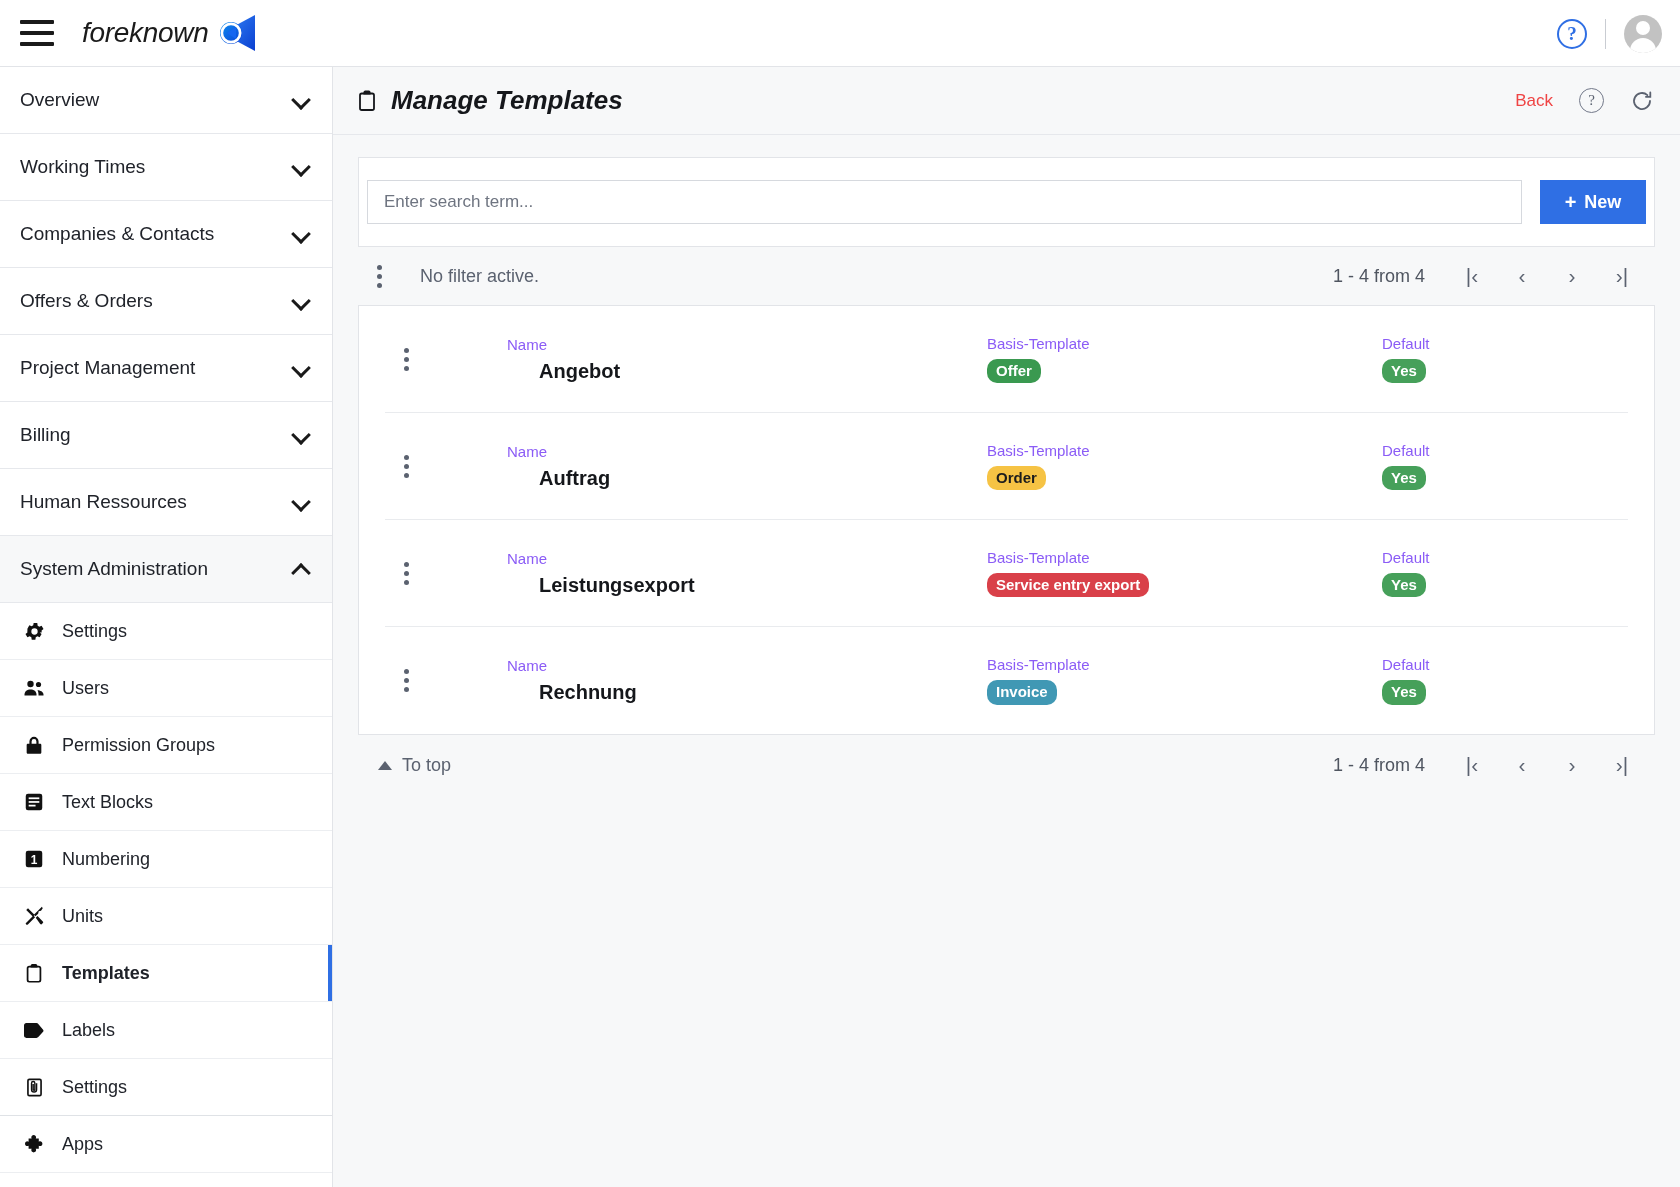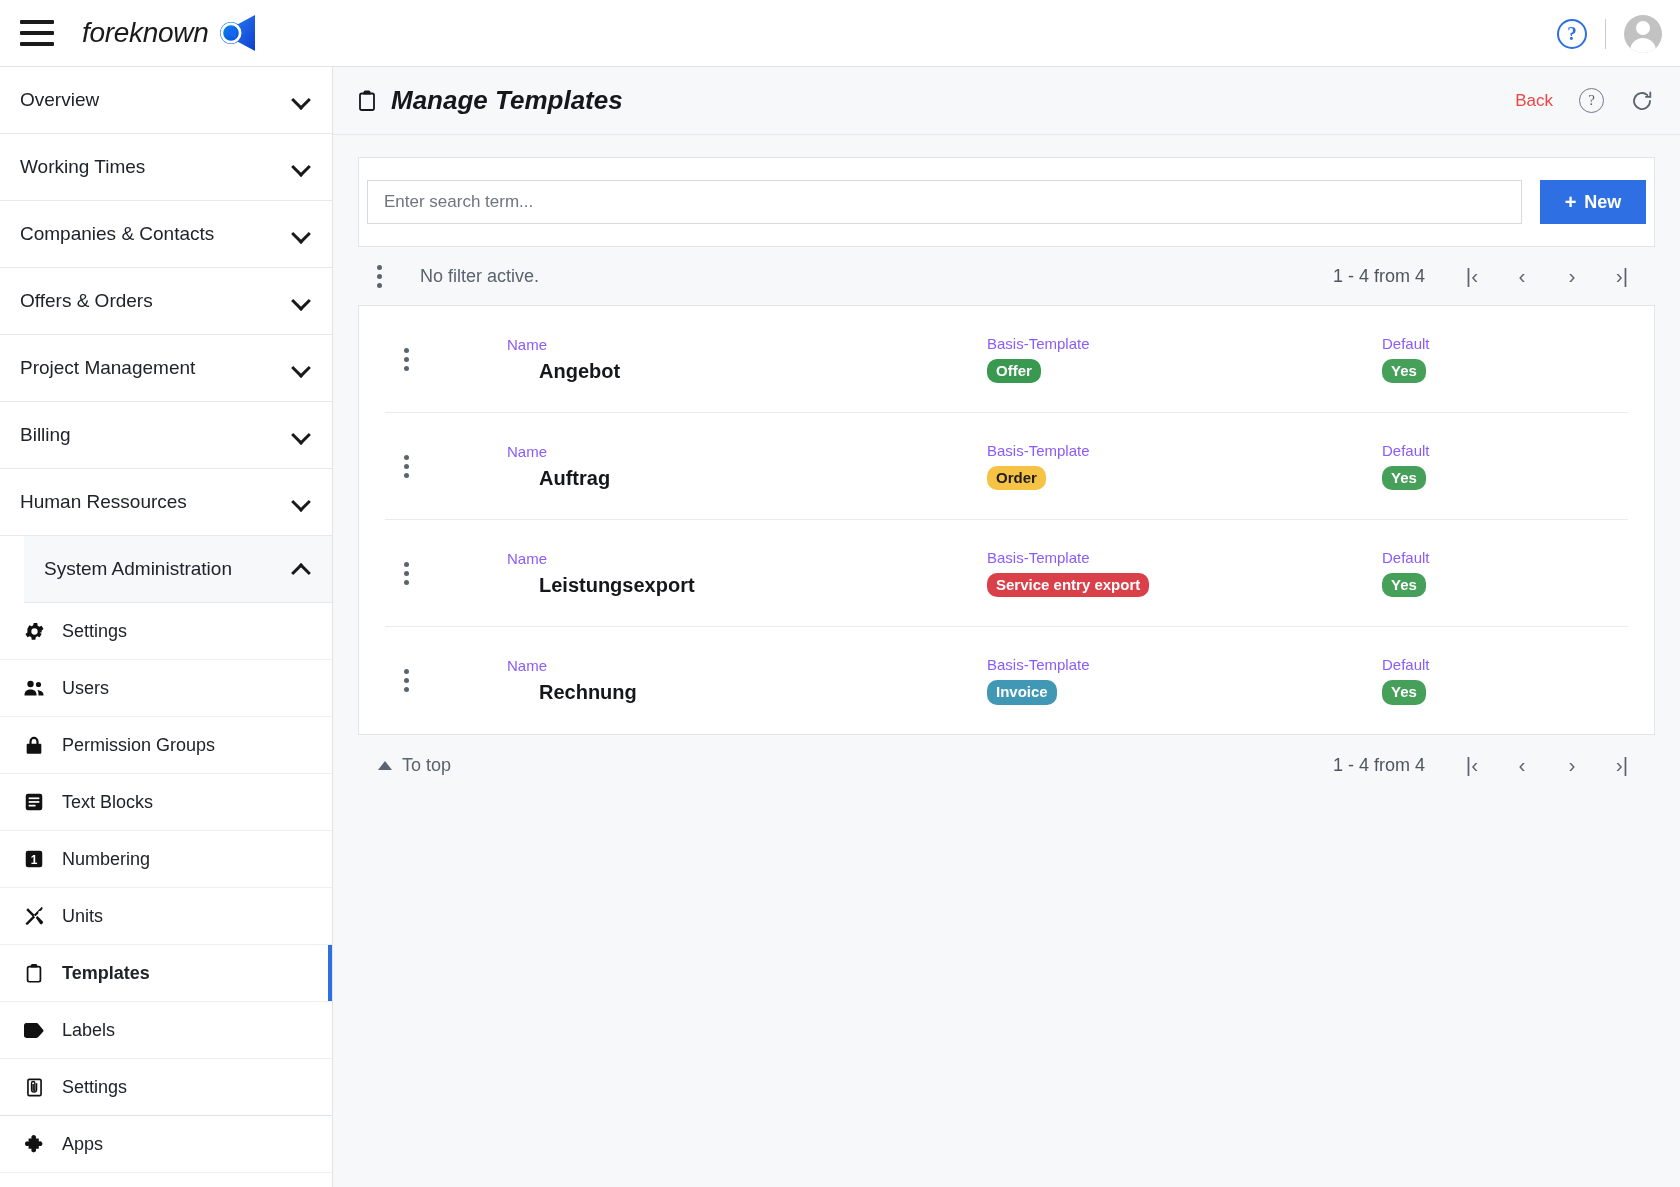--- a/index.html
+++ b/index.html
@@ -69,21 +69,21 @@
     border-right: 1px solid #e2e4e8;
     overflow: hidden; position: relative;
   }
   .nav-group {
     height: 67px; display: flex; align-items: center;
     padding: 0 24px 0 20px;
     border-bottom: 1px solid #e6e8ec;
     font-size: 19px; color: #20232a; cursor: pointer;
     justify-content: space-between;
   }
-  .nav-group.expanded { background: #f7f8f9; margin-left: 24px; }
+  .nav-group.expanded { background: #f7f8f9; }
   .chev { width: 16px; height: 10px; position: relative; flex: none; }
   .chev::before {
     content: ""; position: absolute; left: 0; top: 0;
     width: 11px; height: 11px;
     border-right: 3px solid #1a1a1a; border-bottom: 3px solid #1a1a1a;
     transform: rotate(45deg); transform-origin: center;
     left: 2px; top: -2px;
   }
   .chev.up::before { transform: rotate(-135deg); top: 2px; }
 

